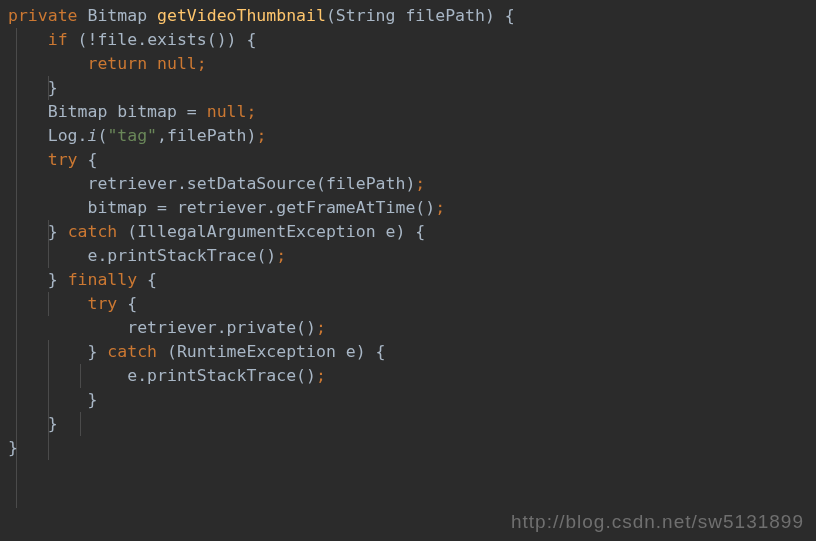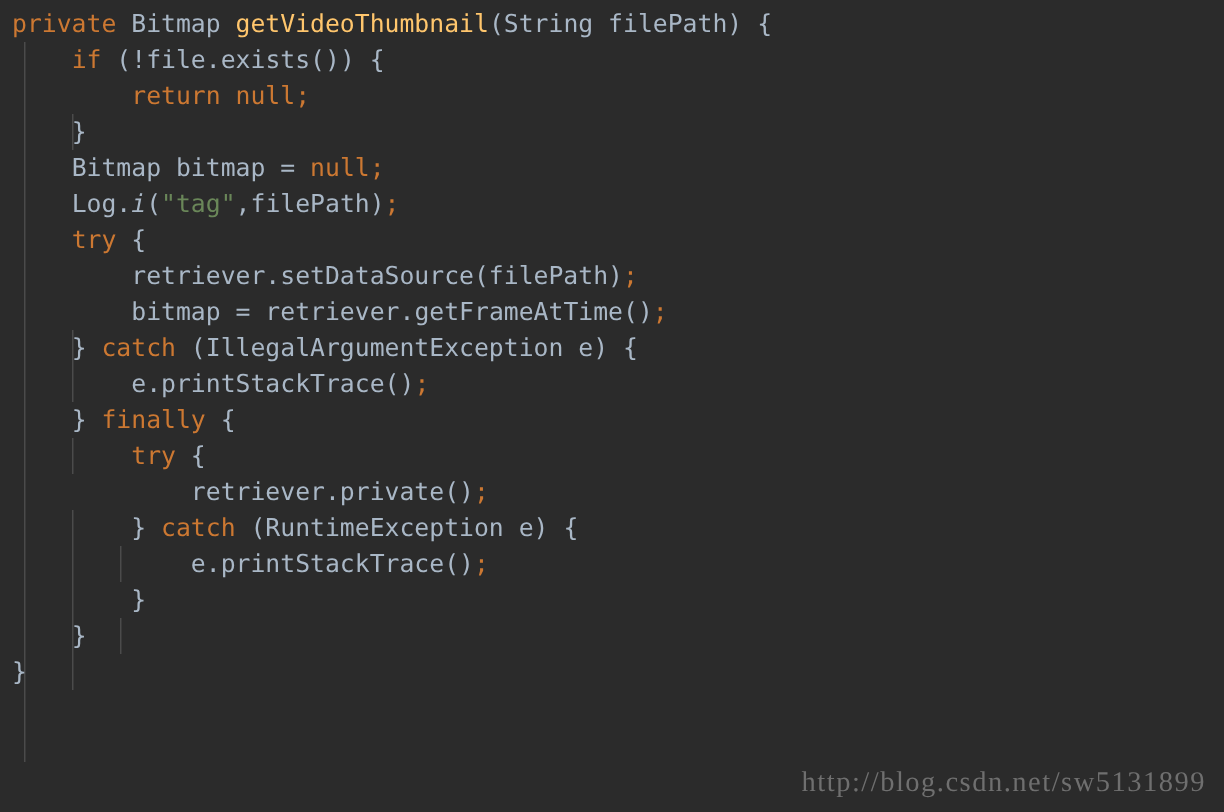--- a/index.html
+++ b/index.html
@@ -57,21 +57,21 @@
   .t-str  { color: #6a8759; }
   .t-punc { color: #a9b7c6; }
   .t-semi { color: #cc7832; }
   .t-brace{ color: #a9b7c6; }
   .t-it   { font-style: italic; color: #a9b7c6; }
 
   #watermark {
     position: absolute;
     right: 12px;
     bottom: 8px;
-    font-family: Liberation Serif, serif;
+    font-family: Liberation Sans, sans-serif;
     font-size: 19px;
     letter-spacing: 1px;
     color: #6f6f6f;
     z-index: 3;
     user-select: none;
   }
 </style>
 </head>
 <body>
 

